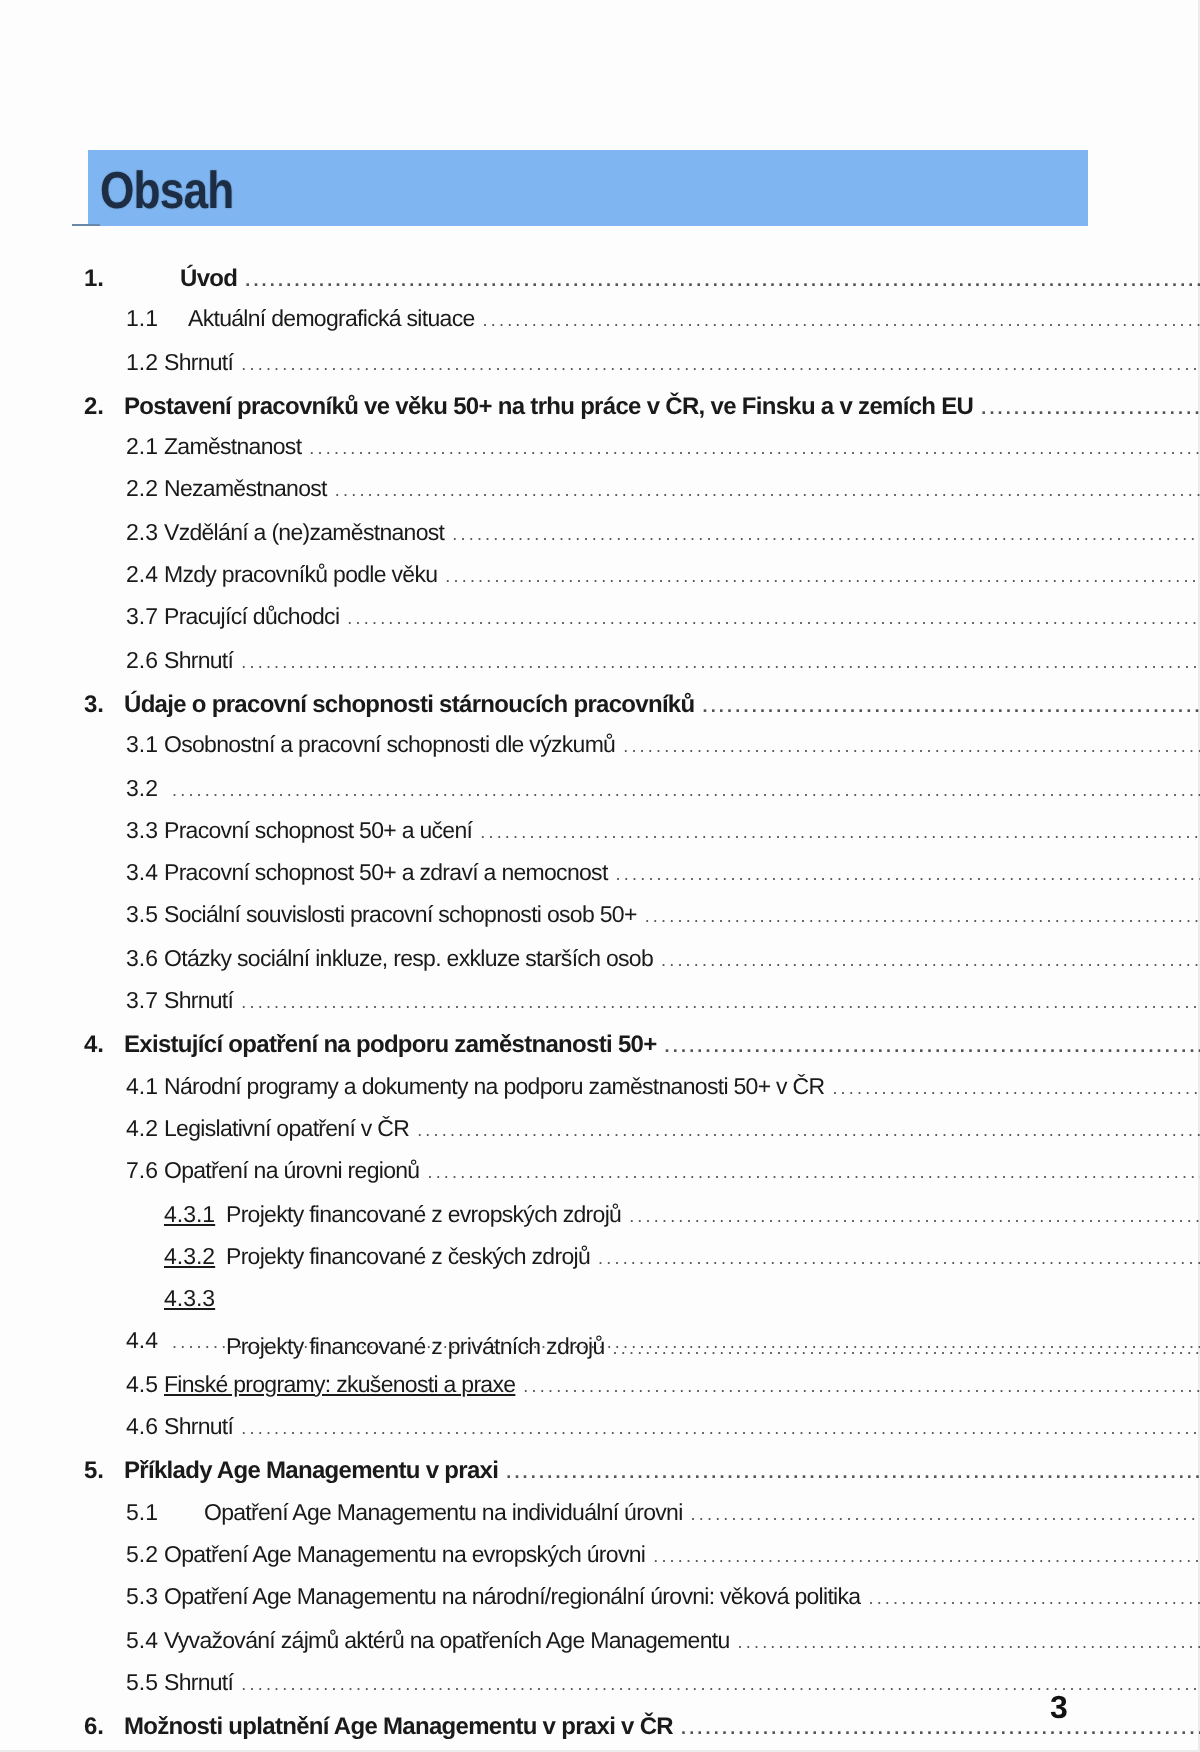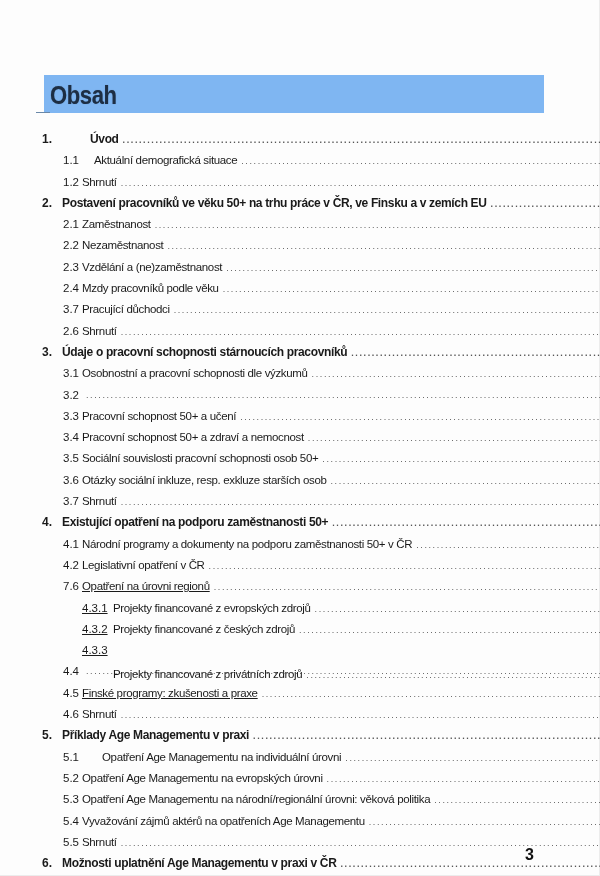--- a/index.html
+++ b/index.html
@@ -193,21 +193,21 @@
     <div class="row lvl2">
       <span class="num">4.2</span>
       <div class="title-wrap">
         <span class="title" style="letter-spacing: -0.35px;">Legislativní opatření v ČR</span>
         <span class="leader">............................................................................................................................................................................................................................................................................................................</span>
       </div>
     </div>
     <div class="row lvl2">
       <span class="num">7.6</span>
       <div class="title-wrap">
-        <span class="title" style="letter-spacing: -0.35px; text-decoration: underline;">Opatření na úrovni regionů</span>
+        <span class="title" style="letter-spacing: -0.35px;">Opatření na úrovni regionů</span>
         <span class="leader">............................................................................................................................................................................................................................................................................................................</span>
       </div>
     </div>
     <div class="row lvl3">
       <span class="num">4.3.1</span>
       <div class="title-wrap">
         <span class="title" style="letter-spacing: -0.35px;">Projekty financované z evropských zdrojů</span>
         <span class="leader">............................................................................................................................................................................................................................................................................................................</span>
       </div>
     </div>

